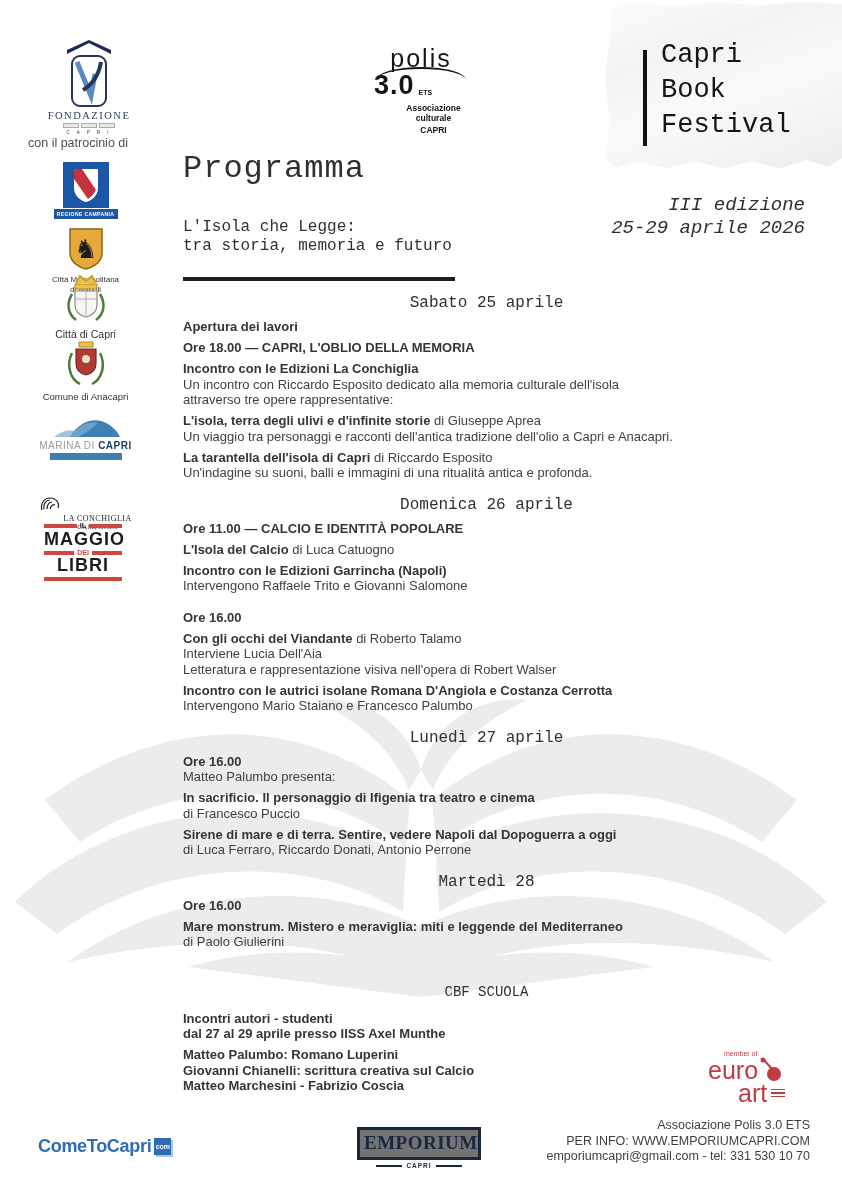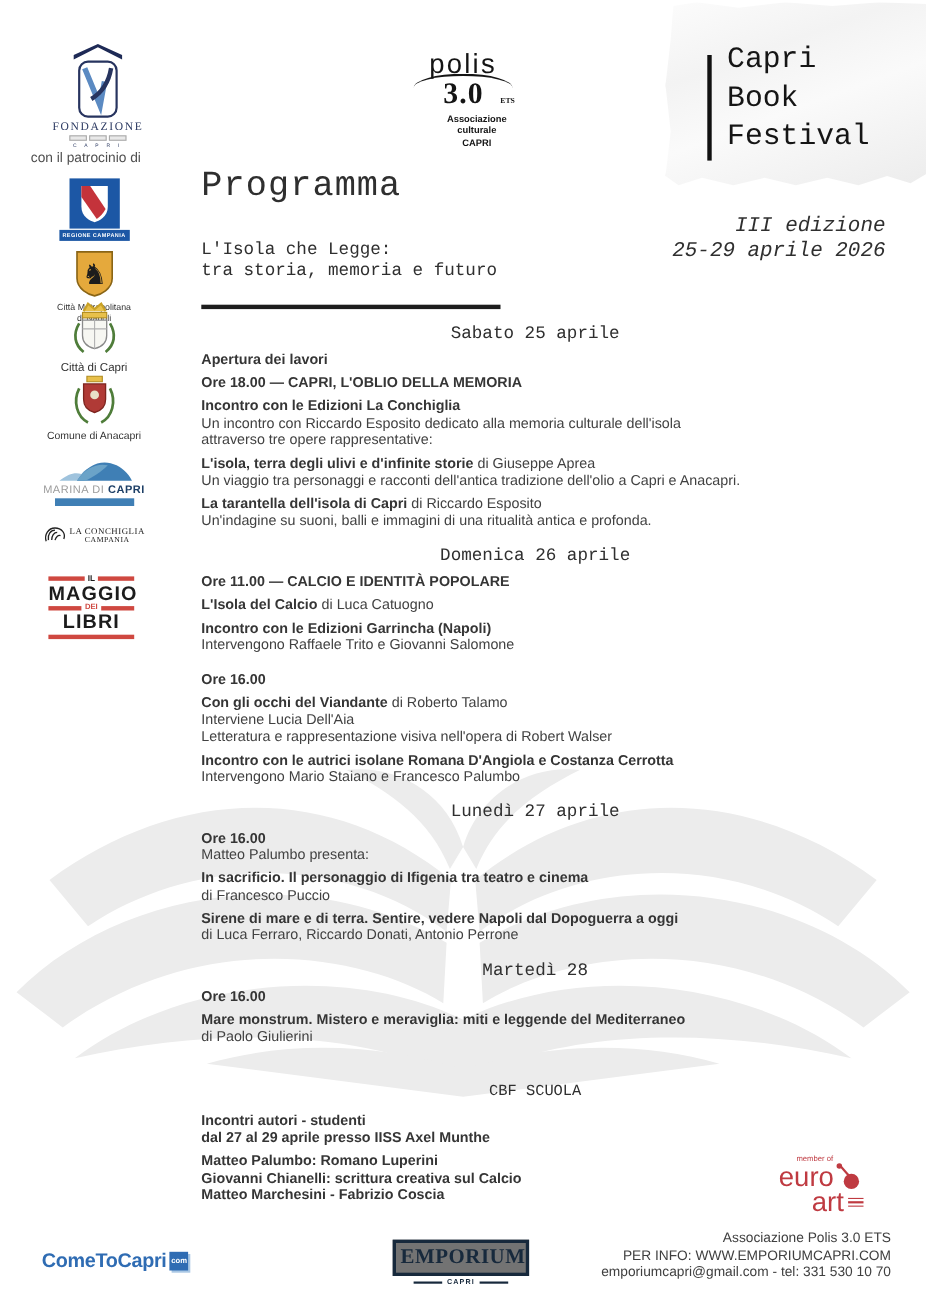--- a/index.html
+++ b/index.html
@@ -15,21 +15,21 @@
   .fz-title { font-family:"Liberation Serif",serif; font-size:10.5px; letter-spacing:1.5px; color:#2c3a62; margin-top:2px; }
   .fz-strip { display:flex; gap:2px; margin-top:2px; }
   .fz-strip i { width:16px; height:4.5px; background:#e9e9e9; border:0.5px solid #aaa; }
   .fz-loc { font-size:4.5px; letter-spacing:3px; color:#2c3a62; margin-top:2px; }
   .patronage { position:absolute; left:28px; top:136px; font-size:12.5px; color:#4f4f4f; }
 
   
   .polis { position:absolute; left:374px; top:44px; width:94px; text-align:center; color:#141414; }
   .polis-name { font-size:25px; letter-spacing:2px; }
   .polis-arc { width:90px; height:14px; border-top:2.5px solid #141414; border-radius:100% 100% 0 0 / 26px 26px 0 0; margin:-6px auto 0; }
-  .polis-row { display:flex; align-items:flex-end; justify-content:flex-end; gap:15px; margin-top:-11px;font-family:Liberation Serif, serif; }
+  .polis-row { display:flex; align-items:flex-end; justify-content:flex-start; gap:4px; margin-top:-11px; }
   .polis-ver { font-size:27px; font-weight:800; letter-spacing:1px; }
   .polis-ets { font-size:7px; font-weight:700; margin-bottom:5px; }
   .polis-sub { font-size:8.5px; font-weight:700; margin-top:2px;margin-left:25px; }
 
   
   .paper { position:absolute; left:605px; top:2px; width:237px; height:168px;
     background:linear-gradient(160deg,#fcfcfc 0%,#f3f3f3 30%,#fafafa 55%,#ececec 100%);
     box-shadow:0 4px 10px rgba(0,0,0,.30);
     clip-path:polygon(3% 2%,12% 0,28% 3%,46% 0,64% 2%,82% 0,100% 1%,100% 93%,94% 98%,85% 94%,74% 99%,62% 95%,50% 99%,38% 95%,26% 99%,14% 95%,5% 99%,0 94%,2% 70%,0 45%,2% 20%); }
   .fest-bar { position:absolute; left:38px; top:48px; width:4px; height:96px; background:#111; }
@@ -59,21 +59,21 @@
   .regione-bar { margin-top:1px; width:64px; background:#1c57a5; color:#fff; font-size:5px; font-weight:700; text-align:center; padding:2px 0; letter-spacing:.4px; }
   .napoli { top:227px; }
   .capri-crest { top:274px; }
   .anacapri { top:337px; }
   .marina { top:413px; }
   .marina-text { font-size:10px; color:#9a9a9a; letter-spacing:.5px; margin-top:1px; }
   .marina-text strong { color:#1d3f66; font-weight:800; }
   .marina-bar { width:72px; height:7px; background:#3f7fb5; margin-top:2px; }
   .conchiglia { top:477px; }
   .conch-row { display:flex; align-items:center; gap:2px; }
-  .conch-text { font-family:"Liberation Serif",serif; font-size:8px; letter-spacing:.5px; color:#1a1a1a; }
+  .conch-text { font-family:"Liberation Serif",serif; font-size:8px; letter-spacing:.5px; color:#1a1a1a;margin-top:37px; }
   .conch-text .sub { font-size:7px; text-align:center; }
   .maggio { top:521px; left:44px; width:78px; text-align:center; font-weight:800; position:absolute; }
   .mg-row { display:flex; align-items:center; gap:3px; justify-content:center; font-size:7.5px; color:#1c1c1c; }
   .mg-row i { flex:1; height:4px; background:#cf4840; }
   .mg-row.red span { color:#cf4840; font-size:7px; }
   .mg-big { font-size:18px; letter-spacing:1px; color:#1c1c1c; line-height:19px; }
   .mg-bar { height:4px; background:#cf4840; margin-top:2px; }
 
   
   .cometocapri { position:absolute; left:38px; top:1136px; display:flex; align-items:center; gap:3px; }

